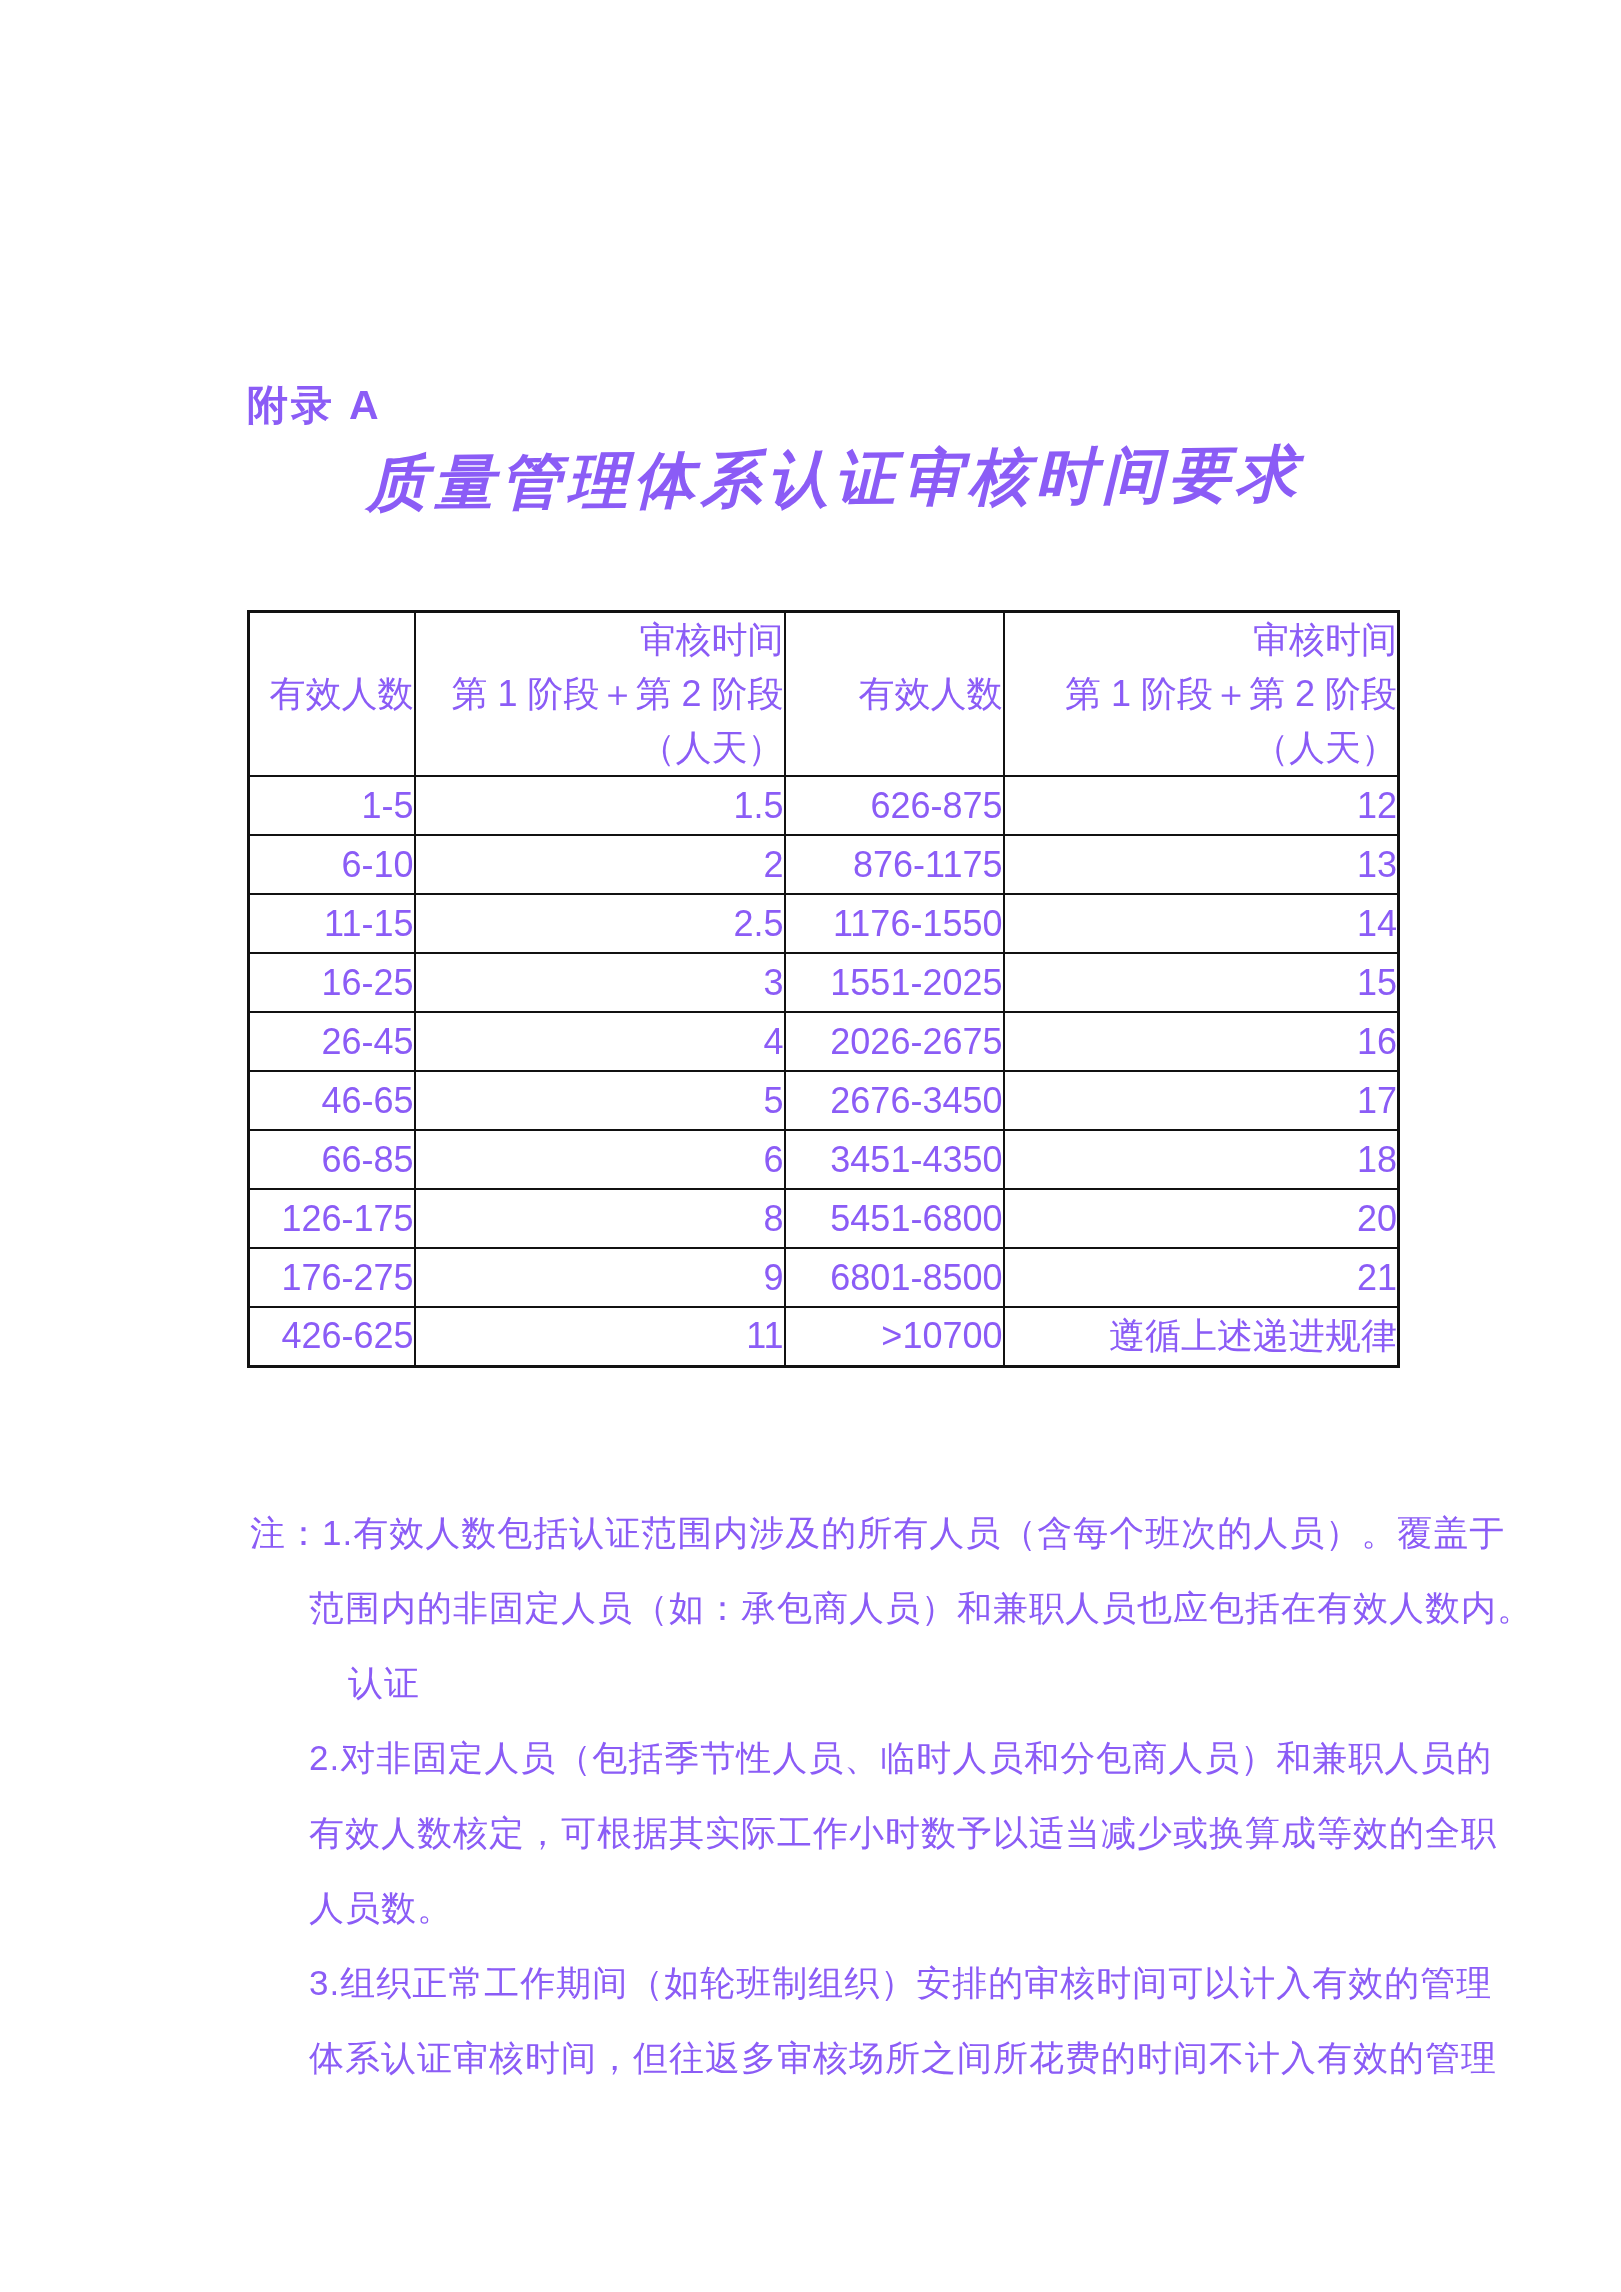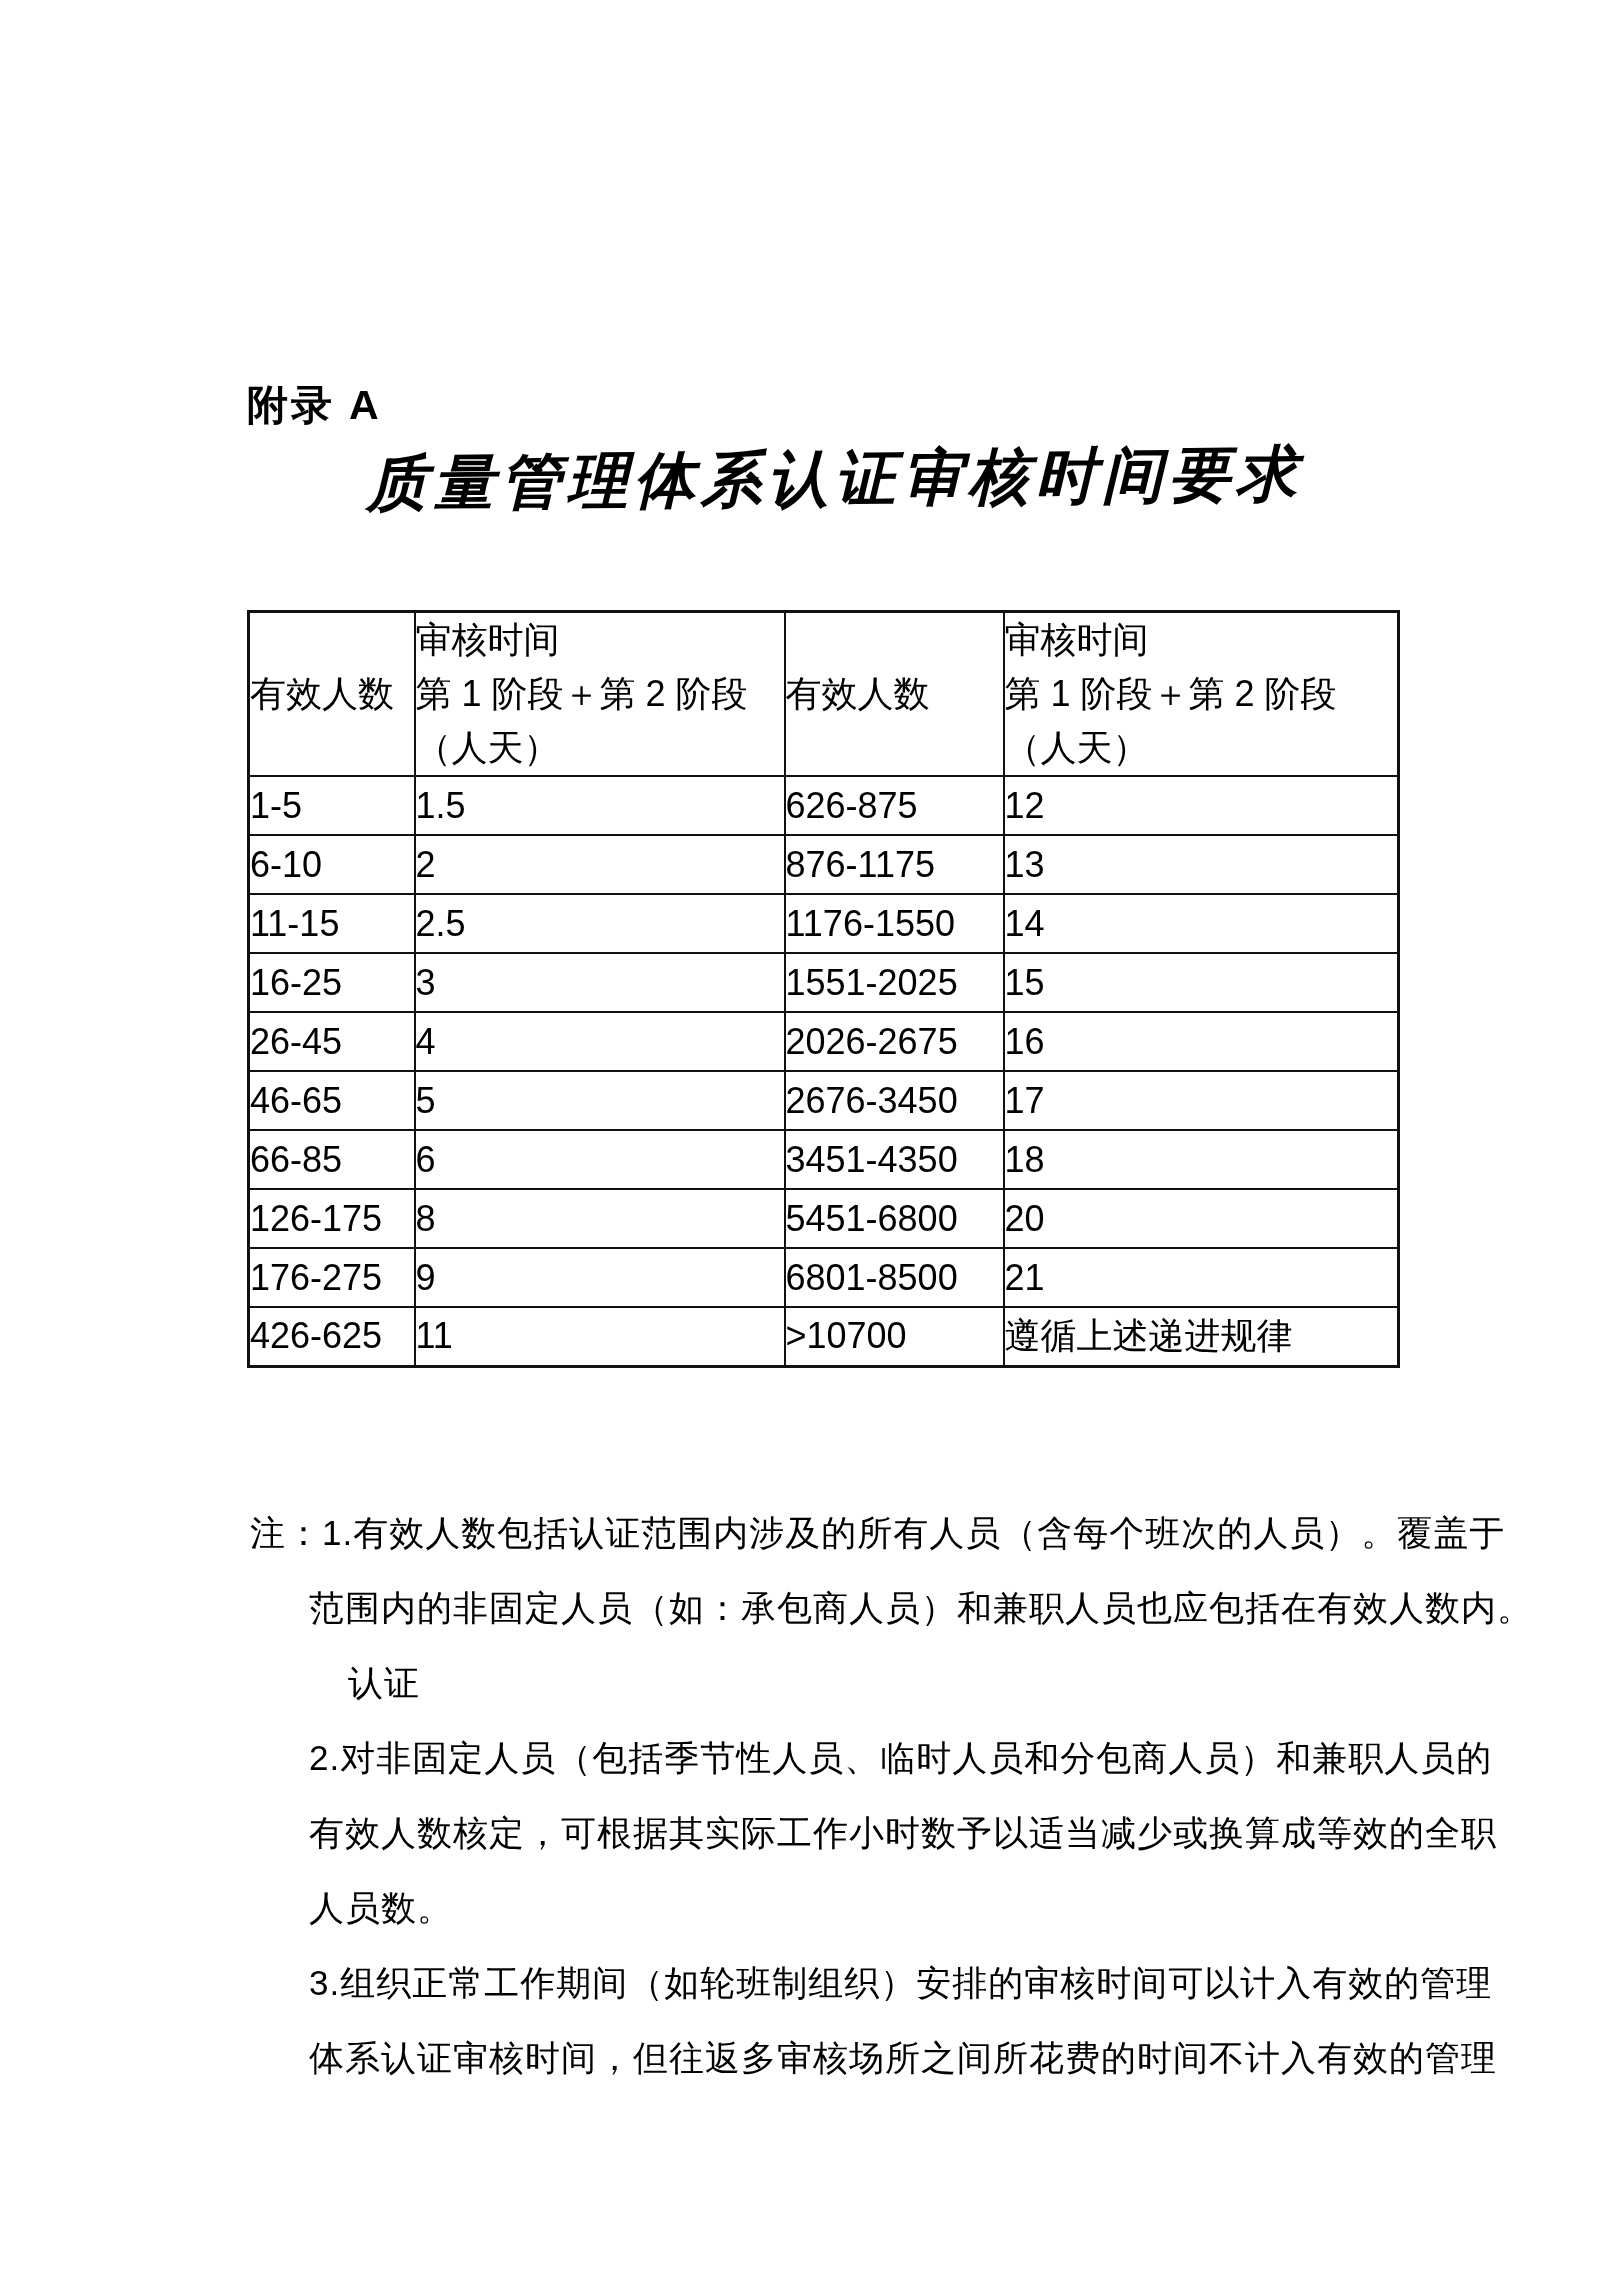--- a/index.html
+++ b/index.html
@@ -5,21 +5,21 @@
   html, body {
     margin: 0;
     padding: 0;
     background: #ffffff;
   }
   .page {
     position: relative;
     width: 1621px;
     height: 2293px;
     background: #ffffff;
-    color: #000000;
+    color: #8b5cf6;
     font-family: "Liberation Sans", "DejaVu Sans", sans-serif;
     overflow: hidden;
   }
   .appendix-label {
     position: absolute;
     left: 247px;
     top: 378px;
     font-size: 41px;
     font-weight: bold;
     letter-spacing: 2.9px;
@@ -43,21 +43,21 @@
     left: 247px;
     top: 610px;
     width: 1149px;
     border-collapse: collapse;
     table-layout: fixed;
     font-size: 36px;
     border: 3.9px solid #111111;
   }
   .audit-table th, .audit-table td {
     border: 2.9px solid #111111;
-    text-align: left;
+    text-align: right;
     vertical-align: middle;
     font-weight: normal;
     padding: 0;
     overflow: hidden;
     white-space: nowrap;
   }
   .audit-table thead tr { height: 162px; }
   .audit-table tbody tr { height: 59px; }
   .hdr-line { line-height: 54px; }
   .notes {

